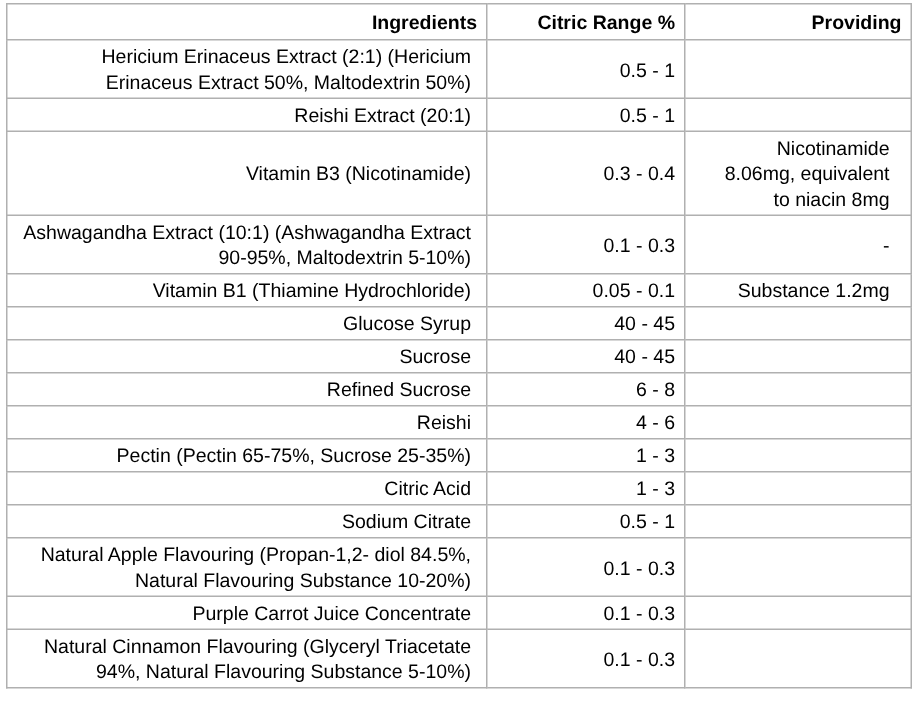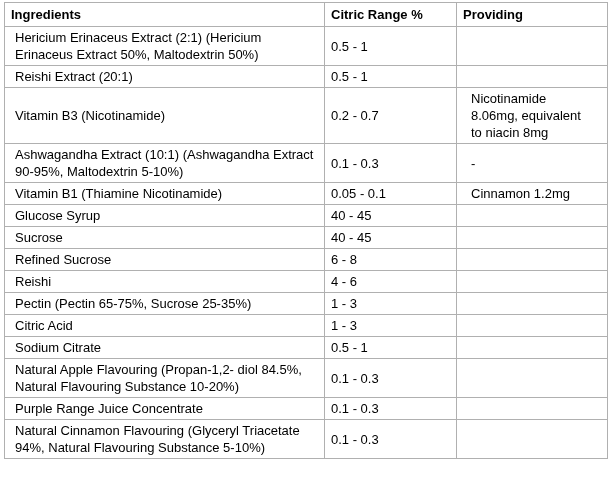--- a/index.html
+++ b/index.html
@@ -19,21 +19,21 @@
   table.ingredients {
     border-collapse: collapse;
     table-layout: fixed;
     width: 603px;
   }
   col.c-ingredient { width: 320px; }
   col.c-range      { width: 132px; }
   col.c-providing  { width: 151px; }
   th, td {
     border: 1px solid #b0b0b0;
-    text-align: left;
+    text-align: right;
     vertical-align: middle;
     font-size: 13px;
     line-height: 17px;
     padding: 2px 10px;
     word-wrap: break-word;
   }
   th {
     font-weight: bold;
     padding: 3px 6px;
   }
@@ -69,35 +69,35 @@
   </tr>
 
   <tr>
     <td class="ingredient-cell">Reishi Extract (20:1)</td>
     <td class="range-cell">0.5 - 1</td>
     <td class="providing-cell"></td>
   </tr>
 
   <tr>
     <td class="ingredient-cell">Vitamin B3 (Nicotinamide)</td>
-    <td class="range-cell">0.2 - 0.7</td>
+    <td class="range-cell">0.3 - 0.4</td>
     <td class="providing-cell">Nicotinamide 8.06mg, equivalent to niacin 8mg</td>
   </tr>
 
   <tr>
     <td class="ingredient-cell">Ashwagandha Extract (10:1) (Ashwagandha Extract 90-95%, Maltodextrin 5-10%)</td>
     <td class="range-cell">0.1 - 0.3</td>
     <td class="providing-cell">-</td>
   </tr>
 
 
   <tr>
-    <td class="ingredient-cell">Vitamin B1 (Thiamine Nicotinamide)</td>
+    <td class="ingredient-cell">Vitamin B1 (Thiamine Hydrochloride)</td>
     <td class="range-cell">0.05 - 0.1</td>
-    <td class="providing-cell">Cinnamon 1.2mg</td>
+    <td class="providing-cell">Substance 1.2mg</td>
   </tr>
 
   <tr>
     <td class="ingredient-cell">Glucose Syrup</td>
     <td class="range-cell">40 - 45</td>
     <td class="providing-cell"></td>
   </tr>
 
   <tr>
     <td class="ingredient-cell">Sucrose</td>
@@ -135,21 +135,21 @@
     <td class="providing-cell"></td>
   </tr>
 
   <tr>
     <td class="ingredient-cell">Natural Apple Flavouring (Propan-1,2- diol 84.5%, Natural Flavouring Substance 10-20%)</td>
     <td class="range-cell">0.1 - 0.3</td>
     <td class="providing-cell"></td>
   </tr>
 
   <tr>
-    <td class="ingredient-cell">Purple Range Juice Concentrate</td>
+    <td class="ingredient-cell">Purple Carrot Juice Concentrate</td>
     <td class="range-cell">0.1 - 0.3</td>
     <td class="providing-cell"></td>
   </tr>
 
   <tr>
     <td class="ingredient-cell">Natural Cinnamon Flavouring (Glyceryl Triacetate 94%, Natural Flavouring Substance 5-10%)</td>
     <td class="range-cell">0.1 - 0.3</td>
     <td class="providing-cell"></td>
   </tr>
 </tbody>

